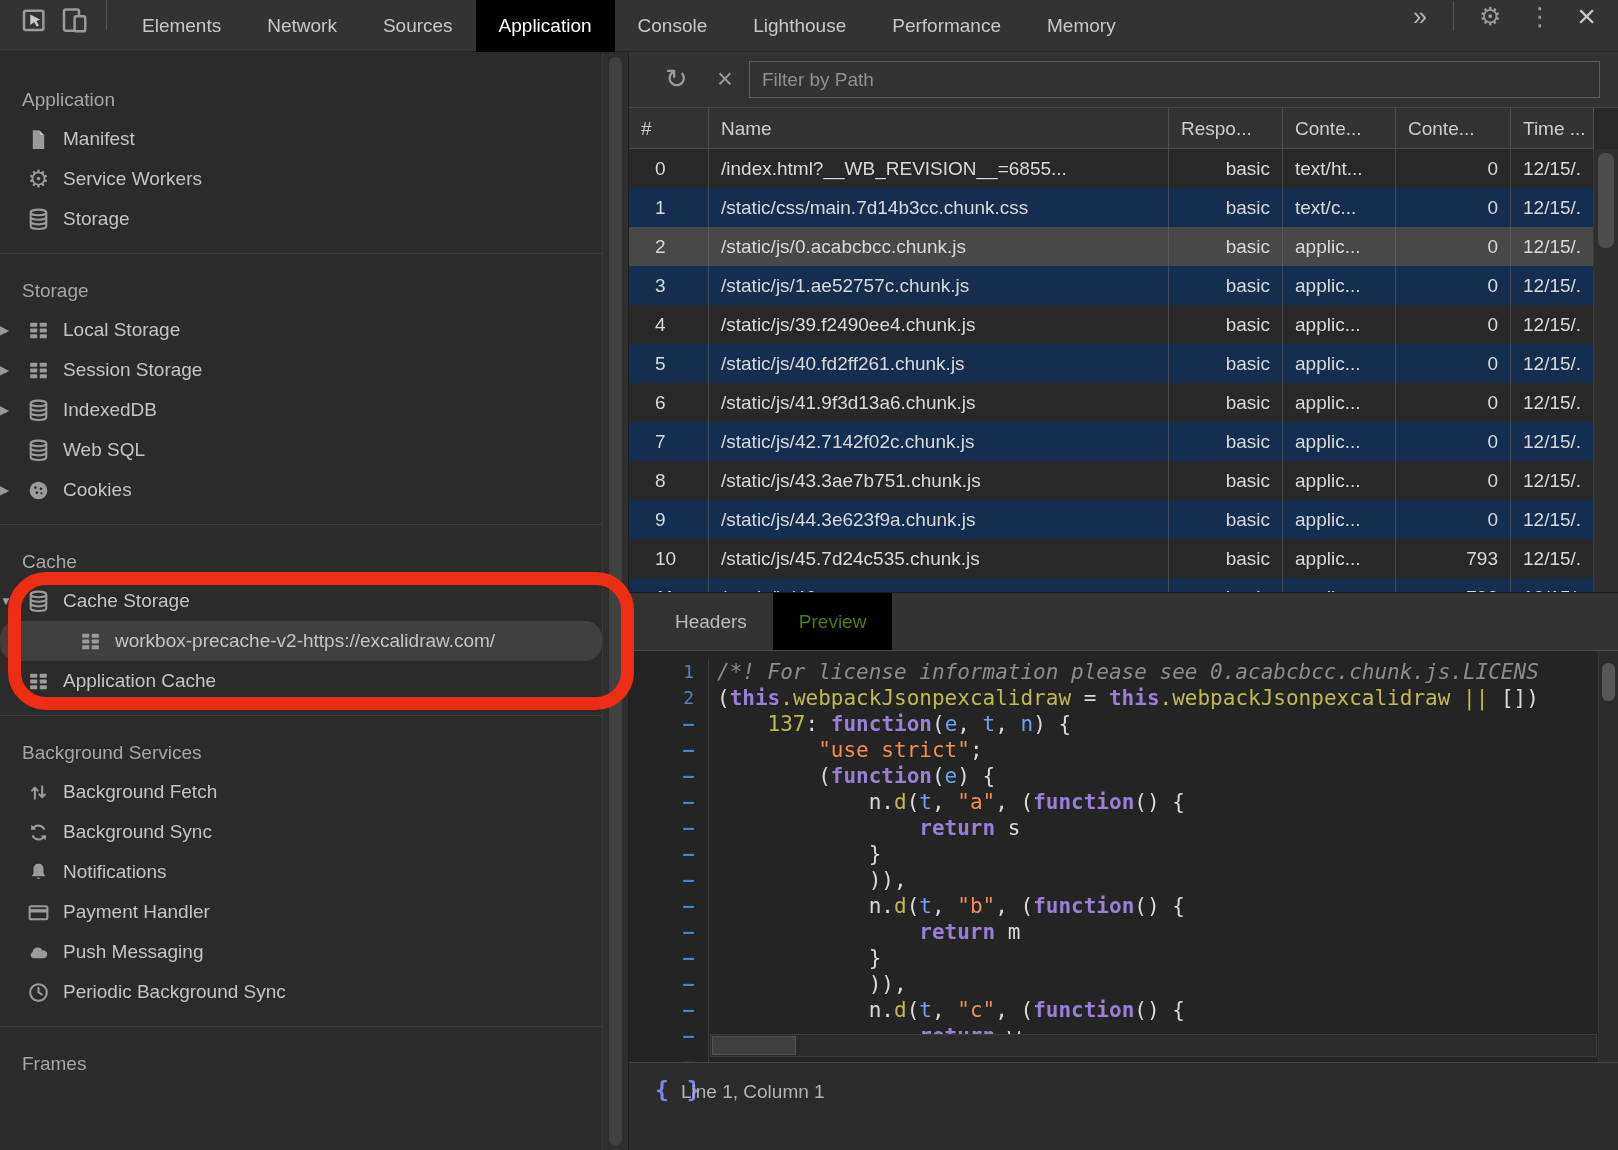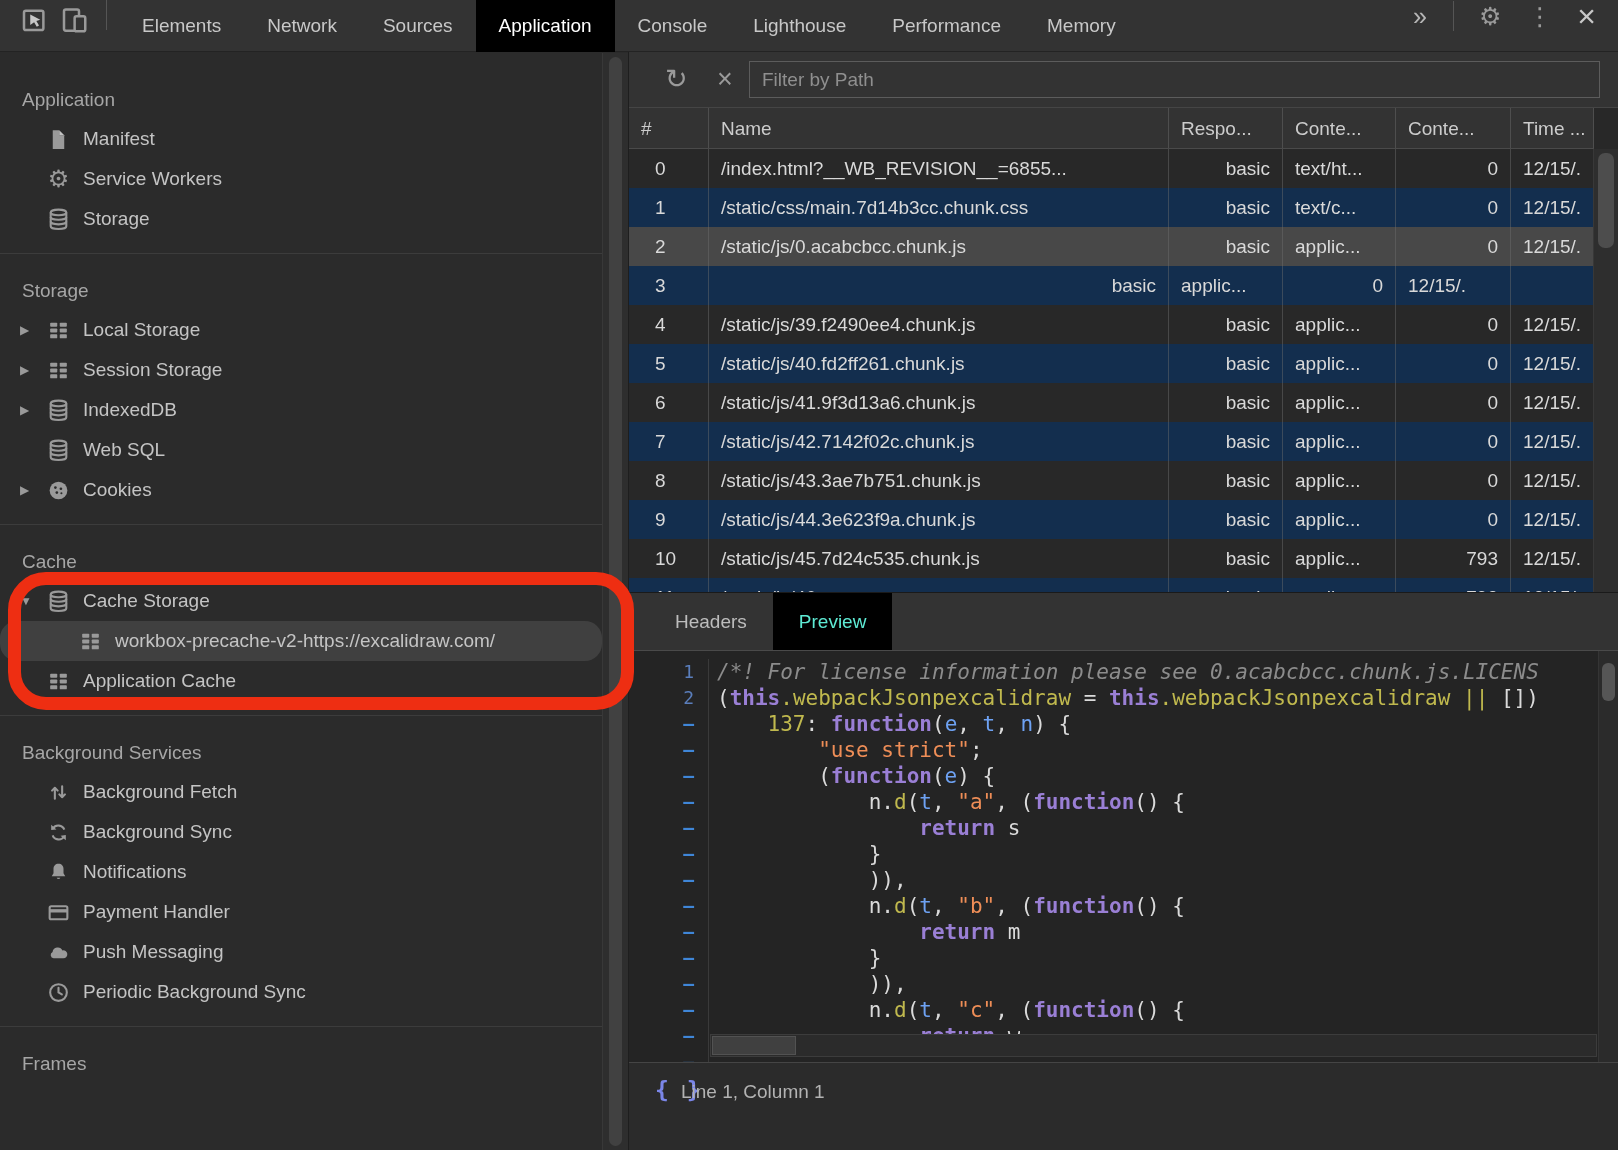--- a/index.html
+++ b/index.html
@@ -24,21 +24,21 @@
   .topbar-right{margin-left:auto;display:flex;align-items:center;margin-right:10px;}
   .chev{font-size:25px;color:#b5b5b5;padding:0 14px;cursor:pointer;}
   .glyphbtn{font-size:25px;color:var(--icon);padding:0 13px;cursor:pointer;line-height:1;}
   .closebtn{font-size:32px;color:#c9c9c9;padding:0 12px;cursor:pointer;line-height:1;}
 
   
   .sidebar{position:absolute;top:53px;left:0;width:602px;bottom:0;background:var(--bg-panel);overflow:hidden;padding-top:10px;}
   .sb-section{padding:18px 0 14px 0;}
   .sb-section + .sb-section{border-top:1px solid #3c3c3c;}
   .sb-title{height:38px;line-height:38px;padding-left:22px;font-size:19px;color:var(--txt-dim);}
-  .sb-row{height:40px;display:flex;align-items:center;padding-left:20px;font-size:19px;color:#c4c4c4;cursor:pointer;white-space:nowrap;}
+  .sb-row{height:40px;display:flex;align-items:center;font-size:19px;color:#c4c4c4;cursor:pointer;white-space:nowrap;}
   .sb-row.selected{background:#404040;border-radius:17px;}
   .sb-row .arrow{width:26px;font-size:12px;color:#9a9a9a;flex:0 0 26px;text-align:left;}
   .sb-row.child{padding-left:52px;}
   .sb-row .icn{width:25px;height:25px;flex:0 0 25px;display:flex;align-items:center;justify-content:center;color:var(--icon);}
   .sb-row .lbl{margin-left:12px;overflow:hidden;}
   .gear-glyph{font-size:24px;color:var(--icon);line-height:1;}
 
   .sb-scroll{position:absolute;top:53px;bottom:0;left:602px;width:26px;background:#2e2e2e;border-left:1px solid #383838;}
   .sb-thumb{position:absolute;left:6px;right:6px;top:4px;bottom:4px;background:#414141;border-radius:7px;}
 
@@ -64,21 +64,21 @@
     overflow:hidden;white-space:nowrap;}
   .cell.num{padding-left:26px;}
   .cell.r{text-align:right;}
   .tb-vscroll{position:absolute;top:97px;right:0;width:25px;height:443px;background:#2e2e2e;border-left:1px solid #383838;}
   .tb-vthumb{position:absolute;top:4px;left:4px;width:16px;height:95px;background:#4d4d4d;border-radius:7px;}
 
   
   .preview{position:absolute;top:540px;left:0;right:0;height:470px;border-top:1px solid #1a1a1a;}
   .pv-tabs{height:58px;background:var(--bg-toolbar);border-bottom:1px solid #4a4a4a;display:flex;padding-left:20px;}
   .pv-tab{display:flex;align-items:center;padding:0 26px;font-size:19px;color:#bdbdbd;cursor:pointer;}
-  .pv-tab.selected{background:#000;color:#5eead4;}
+  .pv-tab.selected{background:#000;color:#4d7c0f;}
   .code-area{position:absolute;top:58px;left:0;right:20px;bottom:0;background:var(--bg-code);overflow:hidden;}
   .code-line{display:flex;height:26px;line-height:26px;font-family:"DejaVu Sans Mono",monospace;font-size:21px;white-space:pre;}
   .code-pad{height:8px;}
   .gut{flex:0 0 80px;text-align:right;padding-right:14px;color:var(--ln);font-size:18px;border-right:1px solid #3a3a3a;}
   .gut.dash{color:var(--dash);font-weight:bold;}
   .ctext{padding-left:8px;overflow:hidden;}
   .tok-cm{color:var(--cm);font-style:italic;}
   .tok-kw{color:var(--kw);font-weight:bold;}
   .tok-st{color:var(--st);}
   .tok-pr{color:var(--pr);}
@@ -411,20 +411,21 @@
         <div class="tgrid trow selected">
           <div class="cell num">2</div>
           <div class="cell">/static/js/0.acabcbcc.chunk.js</div>
           <div class="cell r">basic</div>
           <div class="cell">applic...</div>
           <div class="cell r">0</div>
           <div class="cell">12/15/.</div>
         </div>
         <div class="tgrid trow alt">
           <div class="cell num">3</div>
+          <div class="cell">/static/js/1.ae52757c.chunk.js</div>
           <div class="cell r">basic</div>
           <div class="cell">applic...</div>
           <div class="cell r">0</div>
           <div class="cell">12/15/.</div>
         </div>
         <div class="tgrid trow">
           <div class="cell num">4</div>
           <div class="cell">/static/js/39.f2490ee4.chunk.js</div>
           <div class="cell r">basic</div>
           <div class="cell">applic...</div>

